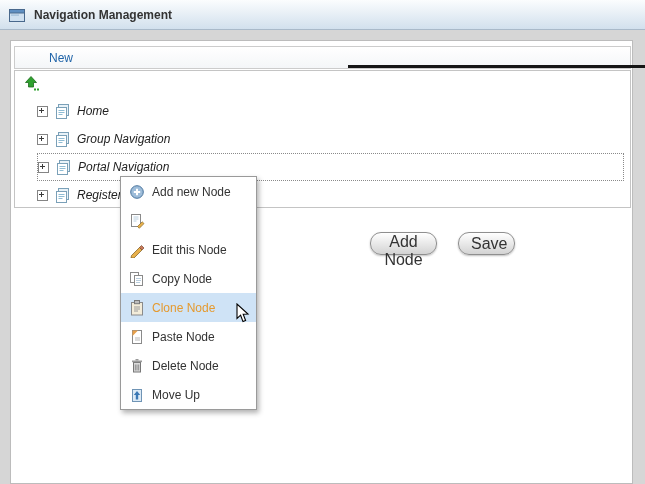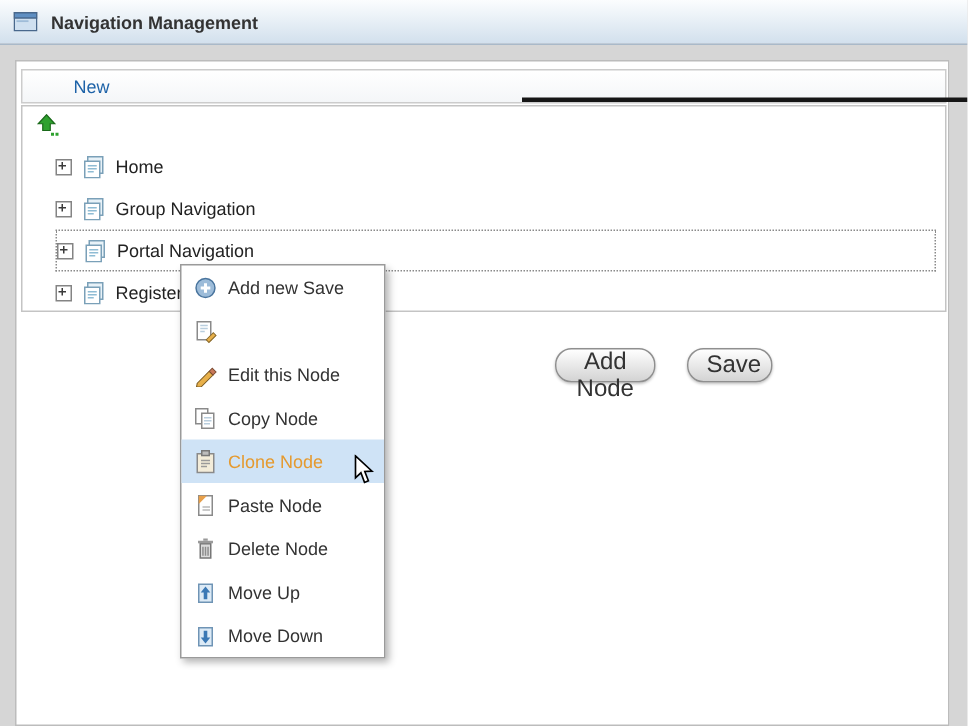--- a/index.html
+++ b/index.html
@@ -47,21 +47,21 @@
   
   .tree-panel {
     position:absolute; left:14px; top:70px; width:617px; height:138px;
     border:1px solid #c4c4c4; background:#ffffff; box-sizing:border-box;
   }
   .up-icon { position:absolute; left:8px; top:5px; width:17px; height:16px; cursor:pointer; }
   .tree-rows { position:absolute; left:0; top:26px; right:0; }
   .tree-row {
     height:28px; margin-left:22px; margin-right:6px;
     display:flex; align-items:center; gap:7px;
-    font-size:12px; color:#222222; cursor:pointer; box-sizing:border-box;
+    font-size:12px; color:#222222; cursor:pointer; box-sizing:border-box;font-style:italic;
   }
   .tree-row.focused { border:1px dotted #8a8a8a; }
   .expander {
     width:9px; height:9px; border:1px solid #848484; background:#ffffff;
     position:relative; flex:0 0 auto; cursor:pointer;
   }
   .expander::before {
     content:""; position:absolute; left:1px; top:3px; width:5px; height:1px; background:#3a3a3a;
   }
   .expander::after {
@@ -191,21 +191,21 @@
 
 <div class="context-menu">
 
   <div class="menu-item">
     <span class="mi">
       <svg width="16" height="16" viewBox="0 0 16 16">
         <circle cx="8" cy="8" r="6.3" fill="#9dbcd9" stroke="#4a759e"></circle>
         <path d="M8 4.8 V11.2 M4.8 8 H11.2" stroke="#ffffff" stroke-width="2"></path>
       </svg>
     </span>
-    <span>Add new Save</span>
+    <span>Add new Node</span>
   </div>
 
   <div class="menu-item">
     <span class="mi">
       <svg width="16" height="16" viewBox="0 0 16 16">
         <rect x="2.5" y="1.5" width="9" height="12" fill="#ffffff" stroke="#8a8a8a"></rect>
         <path d="M4.5 4 h5 M4.5 6 h5 M4.5 8 h3" stroke="#b9cede" stroke-width="1"></path>
         <path d="M8.5 13.5 L13.2 8.8 L15 10.6 L10.3 15.3 Z" fill="#e8b04a" stroke="#8a6a2a" stroke-width="0.7"></path>
       </svg>
     </span>
@@ -270,29 +270,20 @@
   <div class="menu-item">
     <span class="mi">
       <svg width="16" height="16" viewBox="0 0 16 16">
         <rect x="3.5" y="2.5" width="9" height="12" fill="#dceaf6" stroke="#6f94b5"></rect>
         <path d="M8 4 L11.2 8 H9.2 V12.5 H6.8 V8 H4.8 Z" fill="#3a78b5"></path>
       </svg>
     </span>
     <span>Move Up</span>
   </div>
 
-  <div class="menu-item">
-    <span class="mi">
-      <svg width="16" height="16" viewBox="0 0 16 16">
-        <rect x="3.5" y="2.5" width="9" height="12" fill="#dceaf6" stroke="#6f94b5"></rect>
-        <path d="M8 13 L4.8 9 H6.8 V4.5 H9.2 V9 H11.2 Z" fill="#3a78b5"></path>
-      </svg>
-    </span>
-    <span>Move Down</span>
-  </div>
 
 </div>
 
 <span class="cursor">
   <svg width="14" height="21" viewBox="0 0 14 21">
     <path d="M1 1 L1 15.5 L4.6 12.2 L7 18.6 L9.6 17.5 L7.2 11.3 L12 11.1 Z" fill="#ffffff" stroke="#000000" stroke-width="1.1"></path>
   </svg>
 </span>
 
 </body></html>

